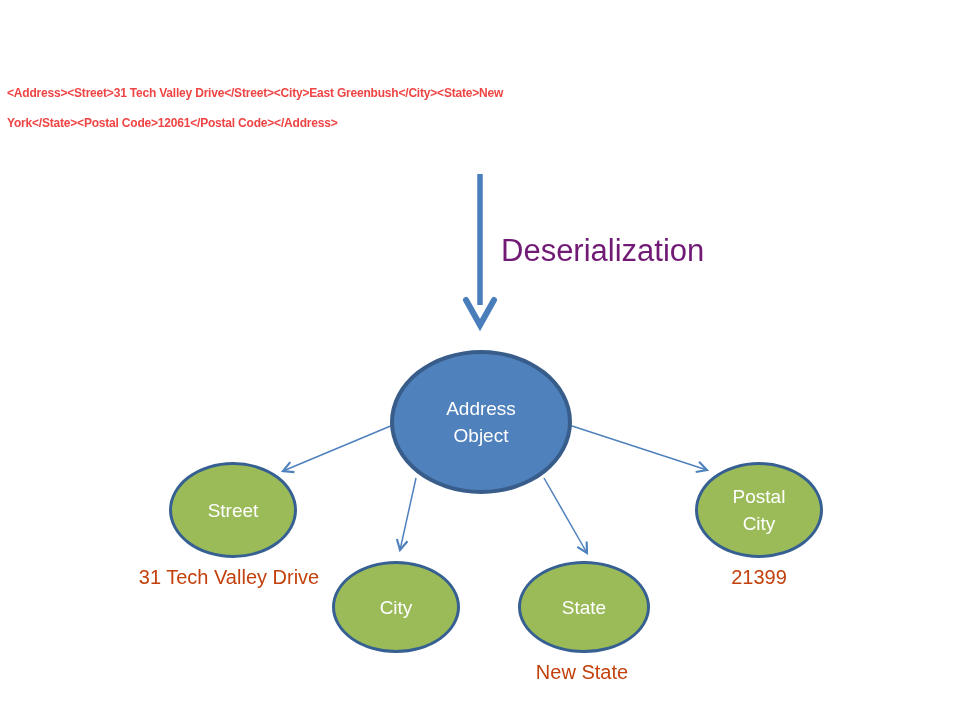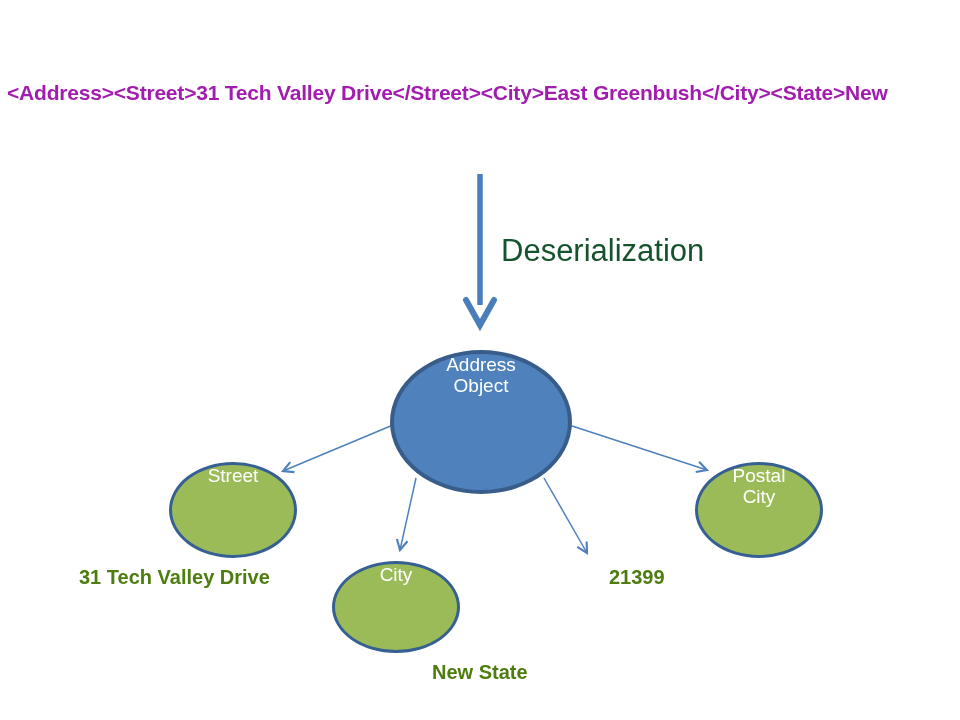--- a/index.html
+++ b/index.html
@@ -14,53 +14,54 @@
     background: #ffffff;
     overflow: hidden;
     font-family: "Liberation Sans", sans-serif;
   }
   
   .xml-text {
     position: absolute;
     left: 7px;
     top: 78px;
     width: 910px;
-    font-size: 21px;
+    font-size: 12px;
     font-weight: bold;
     line-height: 30px;
-    color: #a21caf;
+    color: #ef4444;
     letter-spacing: -0.2px;
     white-space: nowrap;
   }
   
   .process-label {
     position: absolute;
     left: 501px;
     top: 233px;
     font-size: 31px;
-    color: #14532d;
+    color: #701a75;
   }
   
   .arrow-layer {
     position: absolute;
     left: 0; top: 0;
     width: 960px;
     height: 720px;
   }
   
   .node {
     position: absolute;
     border-radius: 50%;
     display: flex;
+    align-items: center;
     justify-content: center;
     text-align: center;
     box-sizing: border-box;
     color: #ffffff;
     font-size: 19px;
-    line-height: 21px;
+    line-height: 27px;
   }
   .node-root {
     left: 390px; top: 350px;
     width: 182px; height: 144px;
     background: #4f81bd;
     border: 4px solid #385d8a;
   }
   .node-root .node-label { width: 112px; }
   .node-green {
     background: #9bbb59;
@@ -68,37 +69,37 @@
   }
   .node-street { left: 169px; top: 462px; width: 128px; height: 96px; }
   .node-city   { left: 332px; top: 561px; width: 128px; height: 92px; }
   .node-state  { left: 518px; top: 561px; width: 132px; height: 92px; }
   .node-postal { left: 695px; top: 462px; width: 128px; height: 96px; }
   .node-postal .node-label { width: 72px; }
   
   .node-value {
     position: absolute;
     width: 300px;
-    text-align: left;
+    text-align: center;
     font-size: 20px;
-    color: #4d7c0f;
-    font-weight: bold;
+    color: #c2410c;
   }
   .value-street { left: 79px;  top: 566px; }
   .value-city   { left: 246px; top: 664px; }
   .value-state  { left: 432px; top: 661px; }
   .value-postal { left: 609px; top: 566px; }
 </style>
 </head>
 <body>
 
 <div id="slide">
 
   <div class="xml-text">
     <div>&lt;Address&gt;&lt;Street&gt;31 Tech Valley Drive&lt;/Street&gt;&lt;City&gt;East Greenbush&lt;/City&gt;&lt;State&gt;New</div>
+    <div>York&lt;/State&gt;&lt;Postal Code&gt;12061&lt;/Postal Code&gt;&lt;/Address&gt;</div>
   </div>
 
   <svg class="arrow-layer" viewBox="0 0 960 720">
     <defs>
       <marker id="connArrow" viewBox="0 0 10 10" refX="8.5" refY="5" markerWidth="9" markerHeight="9" orient="auto">
         <path d="M1,1 L8.5,5 L1,9" fill="none" stroke="#4f81bd" stroke-width="1.6"></path>
       </marker>
     </defs>
 
     <g>
@@ -117,20 +118,23 @@
   <div class="node node-root">
     <span class="node-label">Address Object</span>
   </div>
 
   <div class="node node-green node-city">
     <span class="node-label">City</span>
   </div>
   <div class="node node-green node-street">
     <span class="node-label">Street</span>
   </div>
+  <div class="node node-green node-state">
+    <span class="node-label">State</span>
+  </div>
   <div class="node node-green node-postal">
     <span class="node-label">Postal City</span>
   </div>
 
   <div class="node-value value-street">31 Tech Valley Drive</div>
   <div class="node-value value-state">New State</div>
   <div class="node-value value-postal">21399</div>
 
 </div>
 

